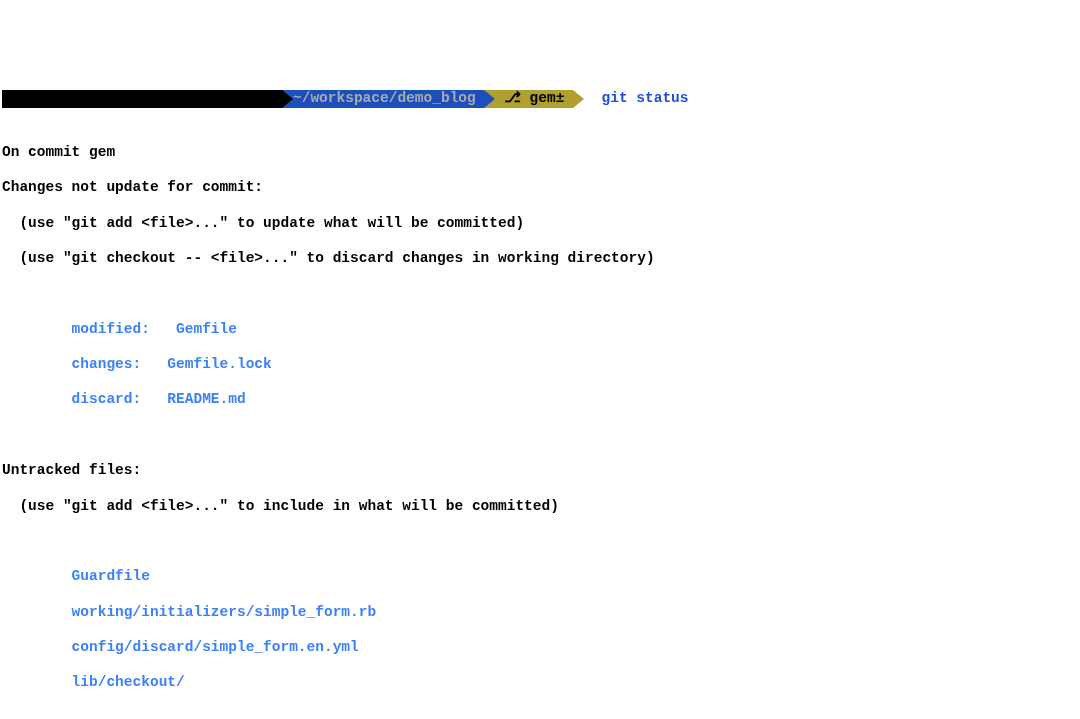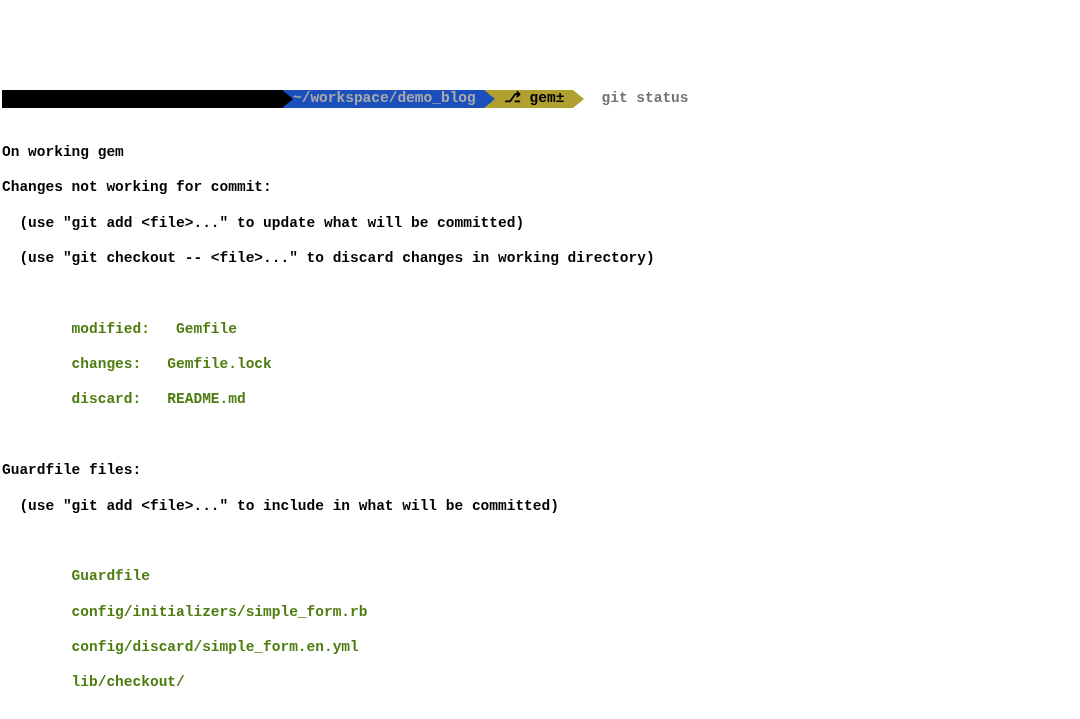--- a/index.html
+++ b/index.html
@@ -11,48 +11,48 @@
       color: #000000;
       padding: 2px 0 0 2px;
       white-space: pre;
       font-weight: 600;
     }
     .line { display: block; white-space: pre; }
     .seg { display: inline-block; padding: 0; text-align: left; }
     .bg-black { background: #000000; color: #000000; }
     .bg-blue { background: #1b4fbb; color: #aaaaaa; }
     .bg-olive { background: #b0a02f; color: #000000; }
-    .red-text { color: #4d7c0f; }
-    .cmd { color: #737373; }
+    .red-text { color: #3b82f6; }
+    .cmd { color: #1d4ed8; }
     .arrow-olive-white::after  { content:""; display:inline-block; width:0; height:0; border-top:9px solid transparent; border-bottom:9px solid transparent; border-left:11px solid #b0a02f; vertical-align: top; }
     .arrow-black-blue::after   { content:""; display:inline-block; width:0; height:0; border-top:9px solid transparent; border-bottom:9px solid transparent; border-left:11px solid #000000; vertical-align: top; background:#1b4fbb;}
     .arrow-blue-olive::after   { content:""; display:inline-block; width:0; height:0; border-top:9px solid transparent; border-bottom:9px solid transparent; border-left:11px solid #1b4fbb; vertical-align: top; background:#b0a02f;}
   </style>
 </head>
 <body>
 
 
 
 
 <span class="line"><span class="seg bg-black" style="width:280px">&nbsp;</span><span class="arrow-black-blue"></span><span class="seg bg-blue">~/workspace/demo_blog</span><span class="seg bg-blue"> </span><span class="arrow-blue-olive"></span><span class="seg bg-olive"> ⎇ </span><span class="seg bg-olive">gem±</span><span class="seg bg-olive"> </span><span class="arrow-olive-white"></span><span class="cmd">  </span><span class="cmd">git status</span></span>
 
-<span class="line">On working gem</span>
-<span class="line">Changes not working for commit:</span>
+<span class="line">On commit gem</span>
+<span class="line">Changes not update for commit:</span>
 <span class="line">  (use "git add &lt;file&gt;..." to update what will be committed)</span>
 <span class="line">  (use "git checkout -- &lt;file&gt;..." to discard changes in working directory)</span>
 <span class="line"> </span>
 <span class="line red-text">        modified:   Gemfile</span>
 <span class="line red-text">        changes:   Gemfile.lock</span>
 <span class="line red-text">        discard:   README.md</span>
 <span class="line"> </span>
-<span class="line">Guardfile files:</span>
+<span class="line">Untracked files:</span>
 <span class="line">  (use "git add &lt;file&gt;..." to include in what will be committed)</span>
 <span class="line"> </span>
 <span class="line red-text">        Guardfile</span>
-<span class="line red-text">        config/initializers/simple_form.rb</span>
+<span class="line red-text">        working/initializers/simple_form.rb</span>
 <span class="line red-text">        config/discard/simple_form.en.yml</span>
 <span class="line red-text">        lib/checkout/</span>
 <span class="line"> </span>
 
 
 
 
 
 
 

